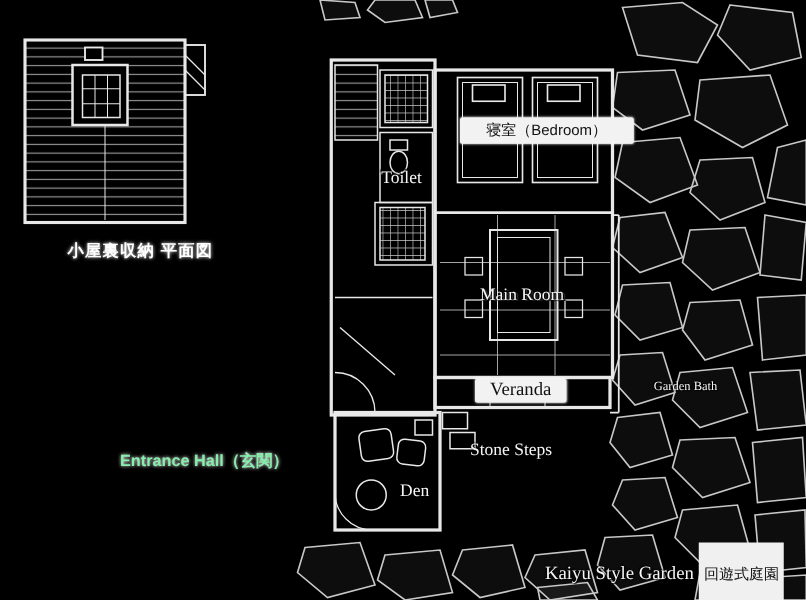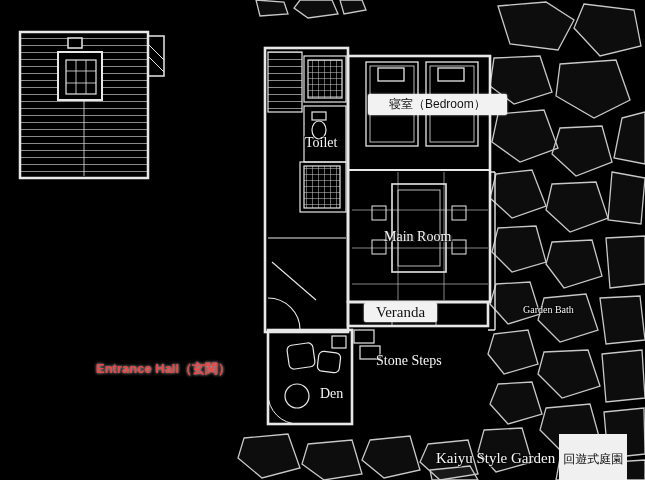--- a/index.html
+++ b/index.html
@@ -13,29 +13,29 @@
     position:absolute; white-space:nowrap;
     color:#f5f5f5; font-family:"Liberation Serif", serif;
     text-shadow: 1px 1px 1px #000, -1px -1px 1px #000;
   }
   .caption   { left:54px;  top:192px; font:bold 13px "Liberation Sans", sans-serif; color:#fff; letter-spacing:1px; text-shadow:0 0 3px #fff; }
   .toilet    { left:305px; top:135px; font-size:14px; }
   .mainroom  { left:384px; top:229px; font-size:14px; text-shadow:2px 1px 0 #222, 1px 1px 1px #000; }
   .gardenbath{ left:523px; top:304px; font-size:10px; }
   .stonesteps{ left:376px; top:353px; font-size:14px; }
   .den-l     { left:320px; top:386px; font-size:14px; }
-  .entrance  { left:96px;  top:360px; font:bold 13px "Liberation Sans", sans-serif; color:#ef4444; text-shadow:0 0 3px #eee; }
+  .entrance  { left:96px;  top:360px; font:bold 13px "Liberation Sans", sans-serif; color:#86efac; text-shadow:0 0 3px #eee; }
   .kaiyu     { left:436px; top:434px; font-size:15px; }
   .pill {
     position:absolute; white-space:nowrap;
     background:#f2f2f2; color:#111; border-radius:2px;
     text-shadow:none; box-shadow:0 0 2px #fff;
   }
   .bedroom-pill { left:368px; top:94px;  font:12px "Liberation Sans", sans-serif; padding:2px 21px; }
-  .veranda-pill { left:364px; top:303px; font:15px "Liberation Serif", serif; padding:1px 12px; }
+  .veranda-pill { left:380px; top:303px; font:15px "Liberation Serif", serif; padding:1px 12px; }
   .jp-pill {
     position:static; display:inline-block; margin-left:4px;
     background:#f0f0f0; color:#111; padding:17px 4px;
     font:12px "Liberation Sans", sans-serif; text-shadow:none;
   }
 </style>
 </head>
 <body>
 
 <div class="stage">
@@ -163,20 +163,21 @@
       <g stroke-width="1.2">
         <rect x="288" y="344" width="26" height="24" rx="5" transform="rotate(-8 301 356)"></rect>
         <rect x="318" y="352" width="22" height="20" rx="5" transform="rotate(7 329 362)"></rect>
         <circle cx="297" cy="396" r="12"></circle>
         <path d="M268,394 A30,30 0 0 0 298,424" stroke-width="1"></path>
         <rect x="332" y="336" width="14" height="12"></rect>
       </g>
     </g>
   </svg>
 
+  <div class="label caption">小屋裏収納 平面図</div>
   <div class="pill bedroom-pill">寝室（Bedroom）</div>
   <div class="label toilet">Toilet</div>
   <div class="label mainroom">Main Room</div>
   <div class="pill veranda-pill">Veranda</div>
   <div class="label gardenbath">Garden Bath</div>
   <div class="label stonesteps">Stone Steps</div>
   <div class="label den-l">Den</div>
   <div class="label entrance">Entrance Hall（玄関）</div>
   <div class="label kaiyu">
     <span>Kaiyu Style Garden</span><span class="jp-pill">回遊式庭園</span>

